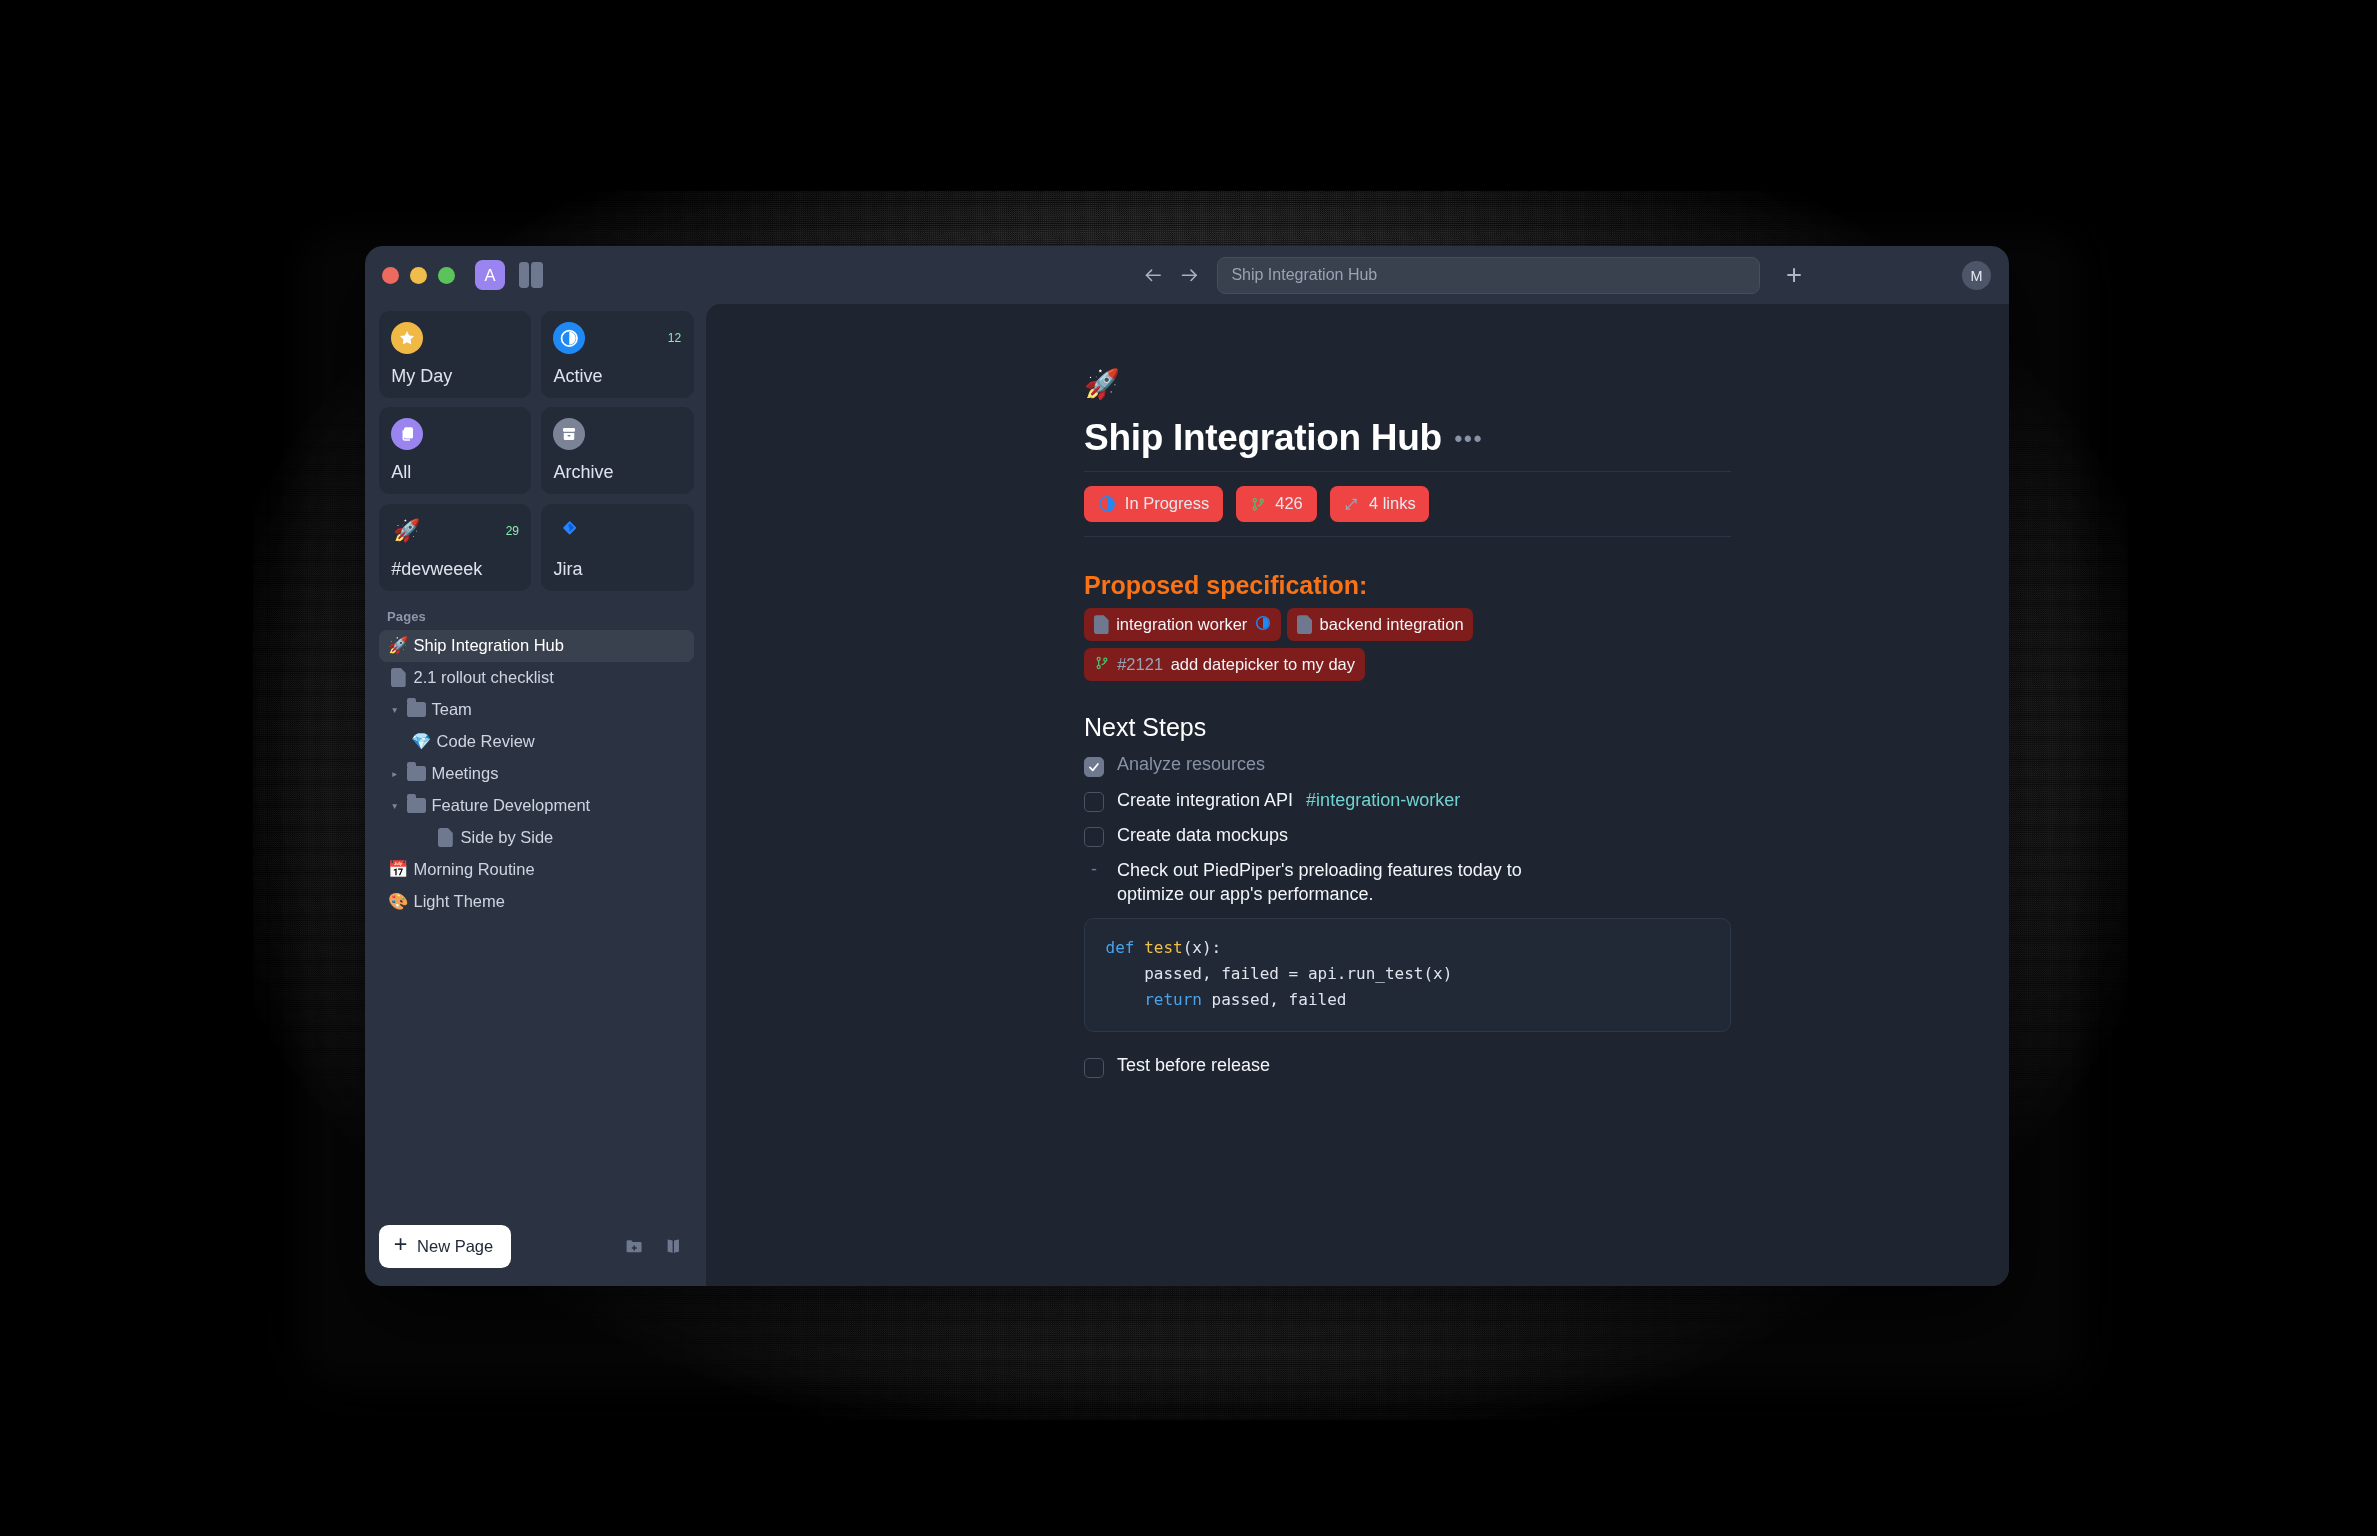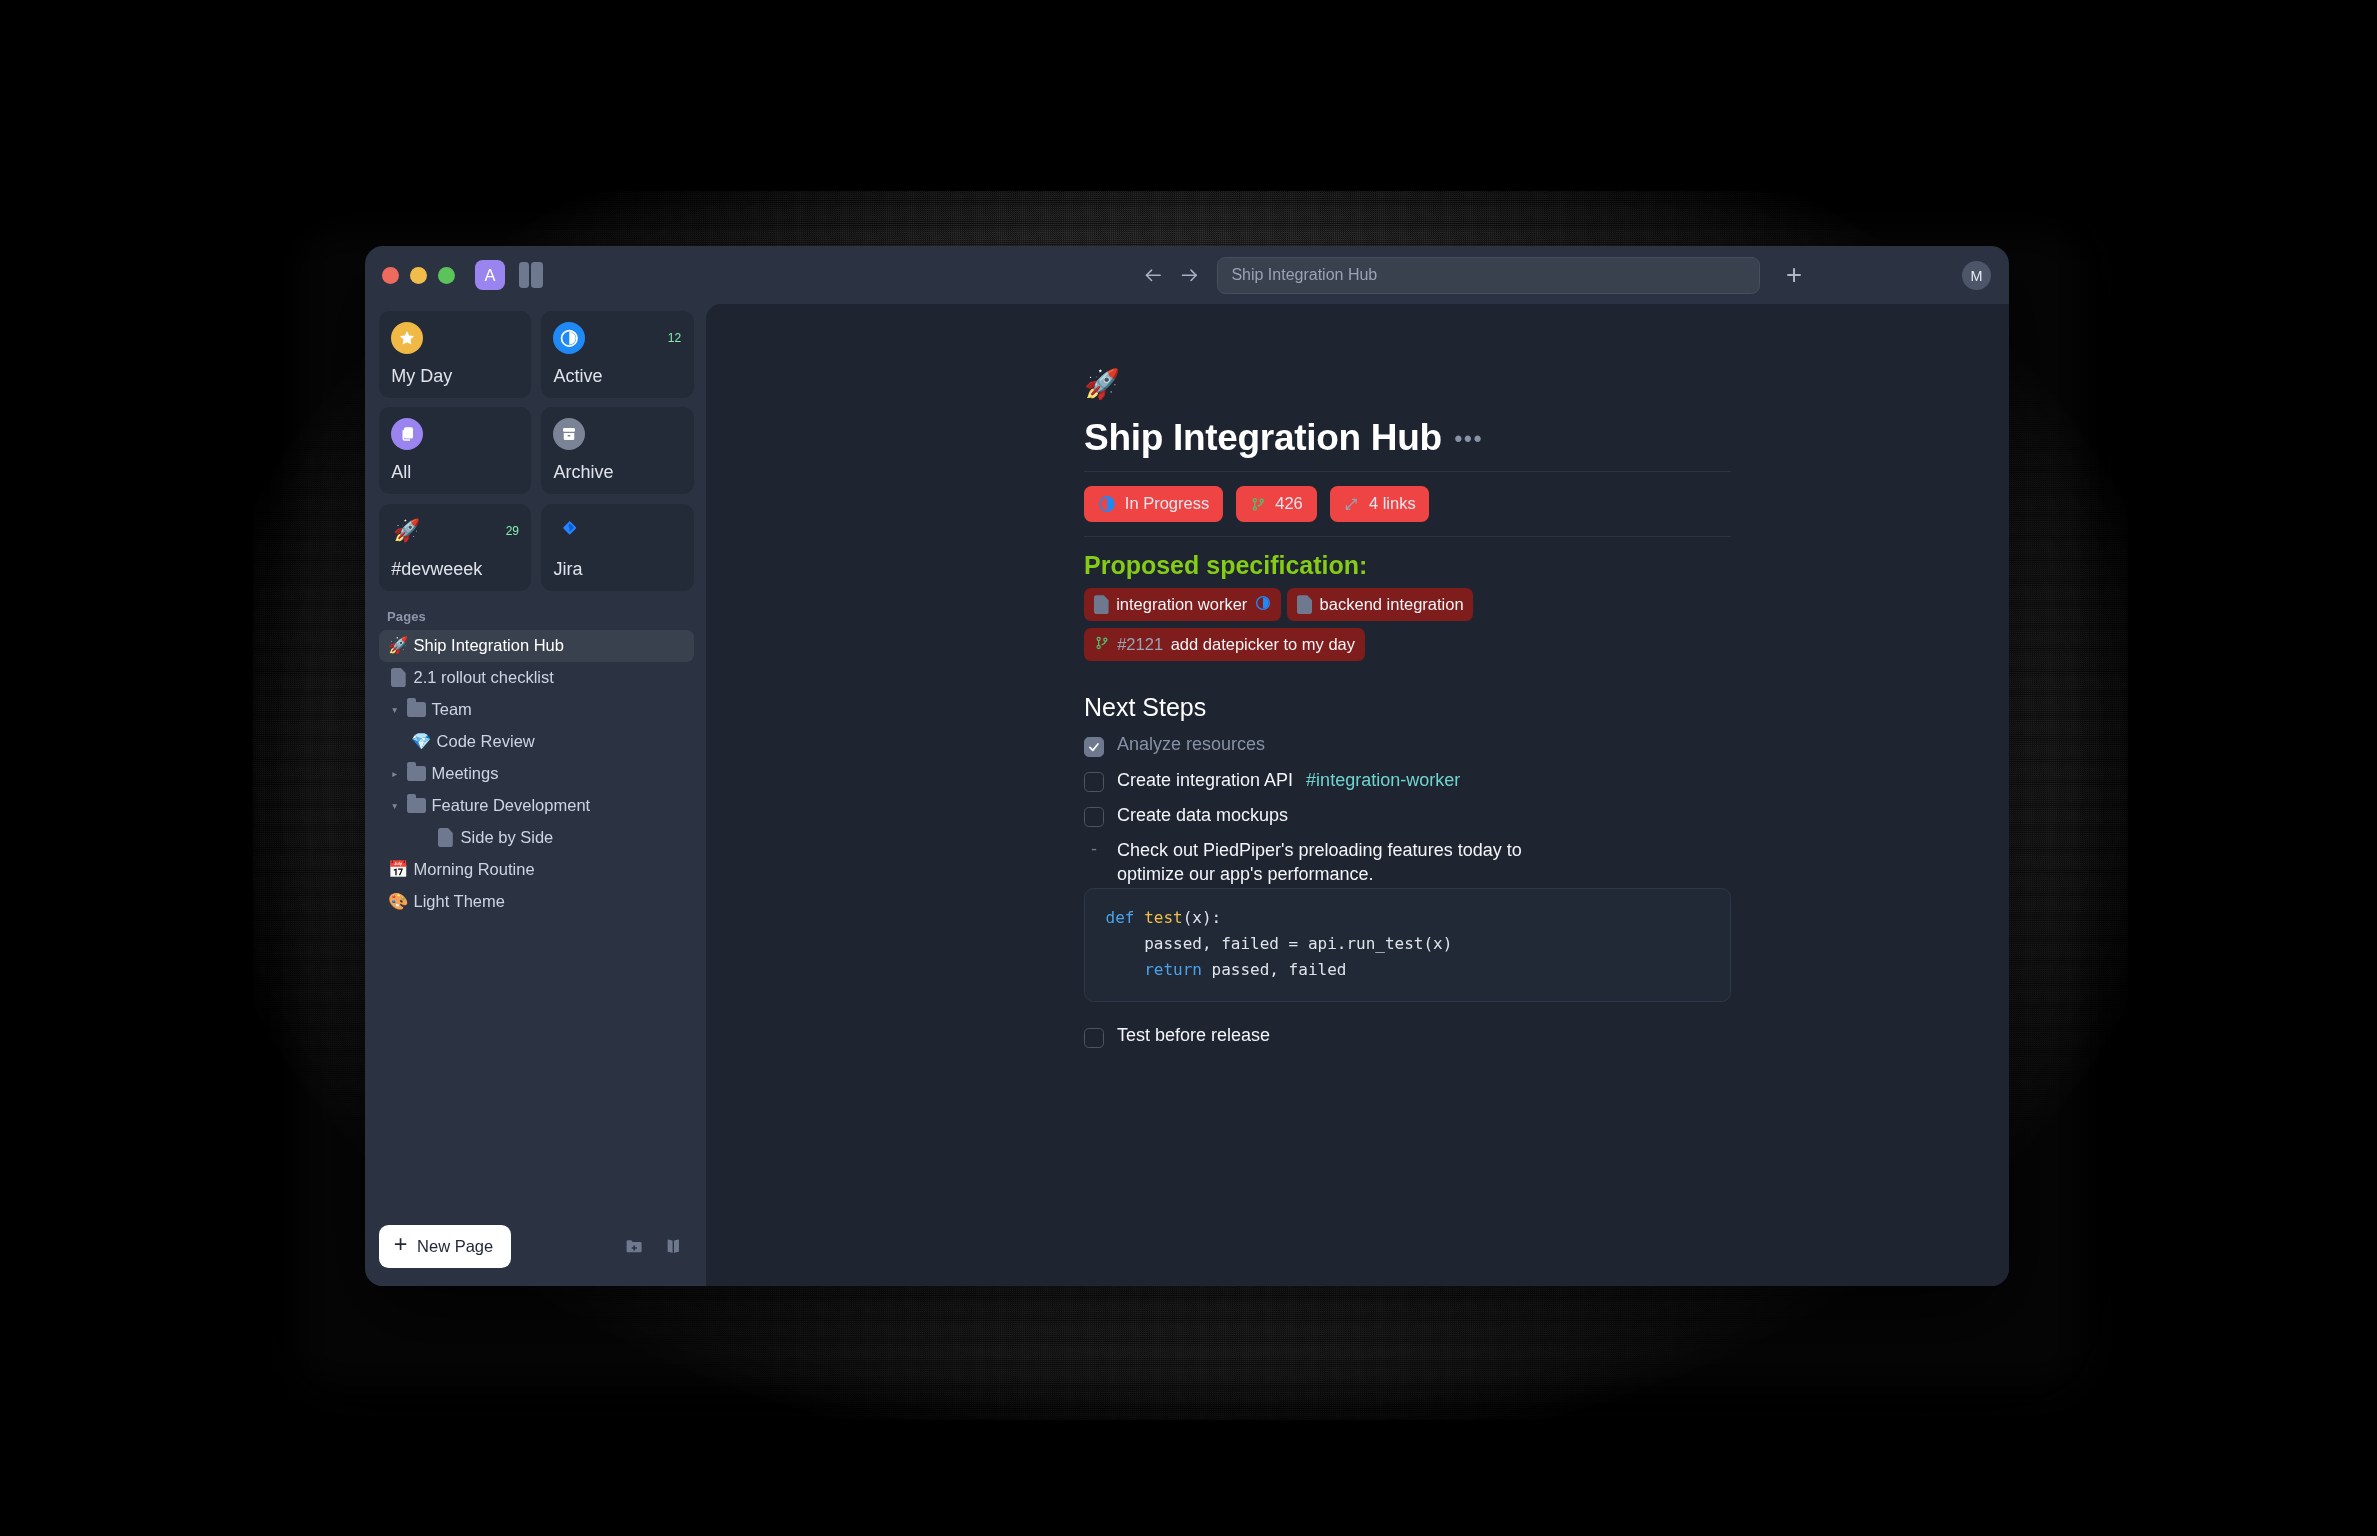--- a/index.html
+++ b/index.html
@@ -217,21 +217,21 @@
 
   .chips { display: flex; gap: 13px; padding: 13.8px 0 0 0; }
   .chip {
     background: #ef4444; border-radius: 7.6px; height: 36px;
     display: flex; align-items: center; gap: 9px;
     padding: 0 13.8px; color: #e4e8ef; font-size: 16.5px;
   }
   .chip-ico { display: flex; align-items: center; }
   .hr2 { height: 0.7px; background: #2d3442; margin-top: 14.4px; }
 
-  .h2 { color:#84cc16; font-size: 25px; font-weight: bold; margin-top: 14px; }
+  .h2 { color:#f97316; font-size: 25px; font-weight: bold; margin-top: 34px; }
 
   .reflist { display: flex; flex-wrap: wrap; gap: 6.9px; margin-top: 8.3px; }
   .ref {
     background: #7f1d1d; border-radius: 6.9px; height: 33px;
     display: inline-flex; align-items: center; gap: 7.6px;
     padding: 0 9.6px; color: #f2f4f8; font-size: 16.5px;
   }
   .ref .num { color: #9aa3b4; }
   .refrow { display: flex; margin-top: 6.9px; }
 
@@ -247,21 +247,21 @@
   .cb.done svg { width: 13.8px; height: 13.8px; }
   .todo-text { color: #f3f5f9; font-size: 18px; line-height: 1.34; }
   .todo-text.done { color: #8792a6; }
   .tag { color: #6fd5d0; }
   .bullet-dash {
     width: 20px; flex: 0 0 20px; color: #6e798f; font-size: 18px;
     text-align: center; margin-top: 1.4px;
   }
 
   .code {
-    margin-top: 2px; background: #212836; border: 0.7px solid #2e3embed;
+    margin-top: 12px; background: #212836; border: 0.7px solid #2e3embed;
     border: 0.7px solid #2f3848; border-radius: 9.6px;
     padding: 16.5px 20.6px 18px 20.6px;
     font-family: "DejaVu Sans Mono", "Liberation Mono", monospace;
     font-size: 16px; line-height: 1.62; color: #dfe4ec; white-space: pre;
   }
   .kw { color: #4aa3e8; }
   .fn { color: #f0c04a; }
 </style>
 </head>
 <body>

